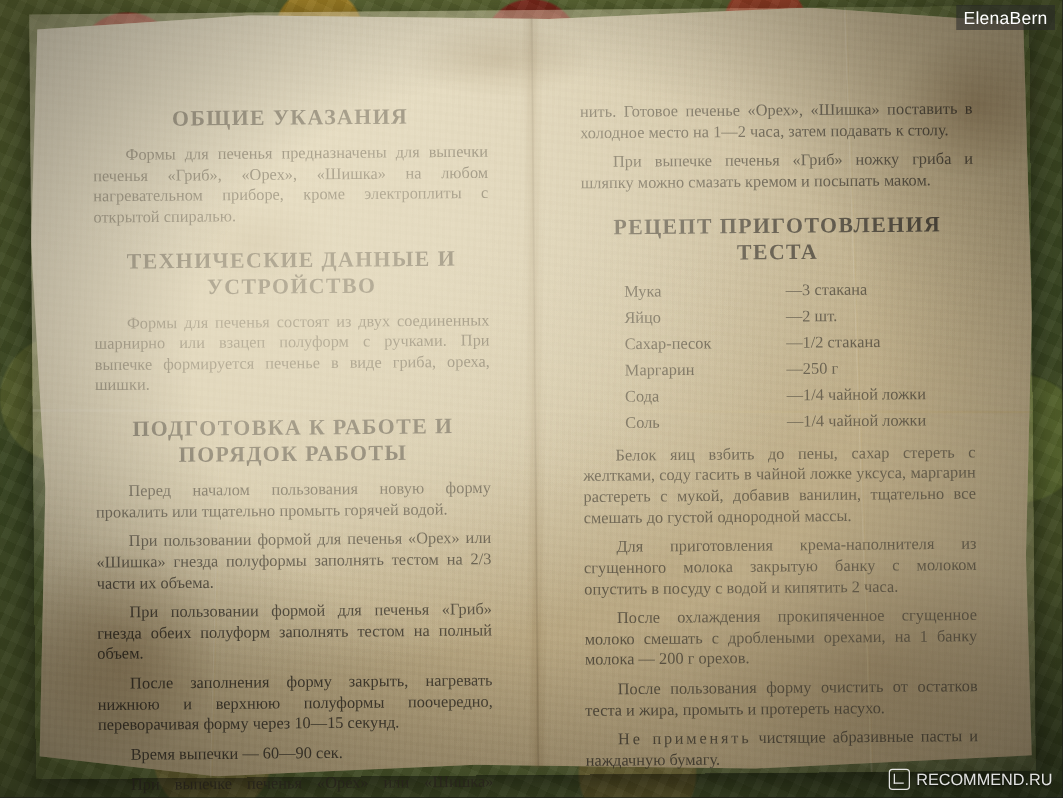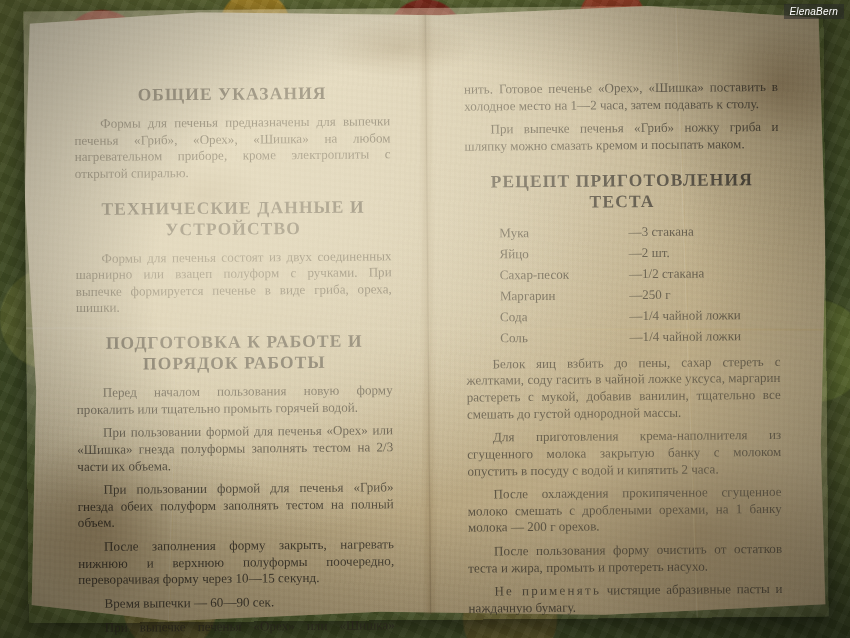--- a/index.html
+++ b/index.html
@@ -178,26 +178,25 @@
       radial-gradient(ellipse at 62% 16%, rgba(228,218,192,0.35) 0 10%, rgba(0,0,0,0) 42%),
       radial-gradient(ellipse at 86% 70%, rgba(210,195,160,0.30) 0 12%, rgba(0,0,0,0) 46%);
   }
 
   
   .wm-top {
     position: absolute;
     right: 6px;
     top: 4px;
     font-family: "Liberation Sans", sans-serif;
-    font-size: 10px;
+    font-size: 14px;
     color: #ffffff;
     background: rgba(40,40,40,0.55);
     padding: 2px 6px 2px 6px;
     letter-spacing: .2px;
-    font-style: italic;
   }
   .wm-bottom {
     position: absolute;
     right: 8px;
     bottom: 6px;
     display: flex;
     align-items: center;
     gap: 5px;
     font-family: "Liberation Sans", sans-serif;
     font-size: 13px;
@@ -312,14 +311,18 @@
     <div class="crease c1"></div>
     <div class="crease c2"></div>
     <div class="crease c3"></div>
     <div class="wear"></div>
   </div>
 
   <div class="bg-vignette"></div>
 
   <div class="wm-top">ElenaBern</div>
 
+  <div class="wm-bottom">
+    <span class="wm-mark"></span>
+    <span>RECOMMEND.RU</span>
+  </div>
 
 </div>
 
 </body></html>

